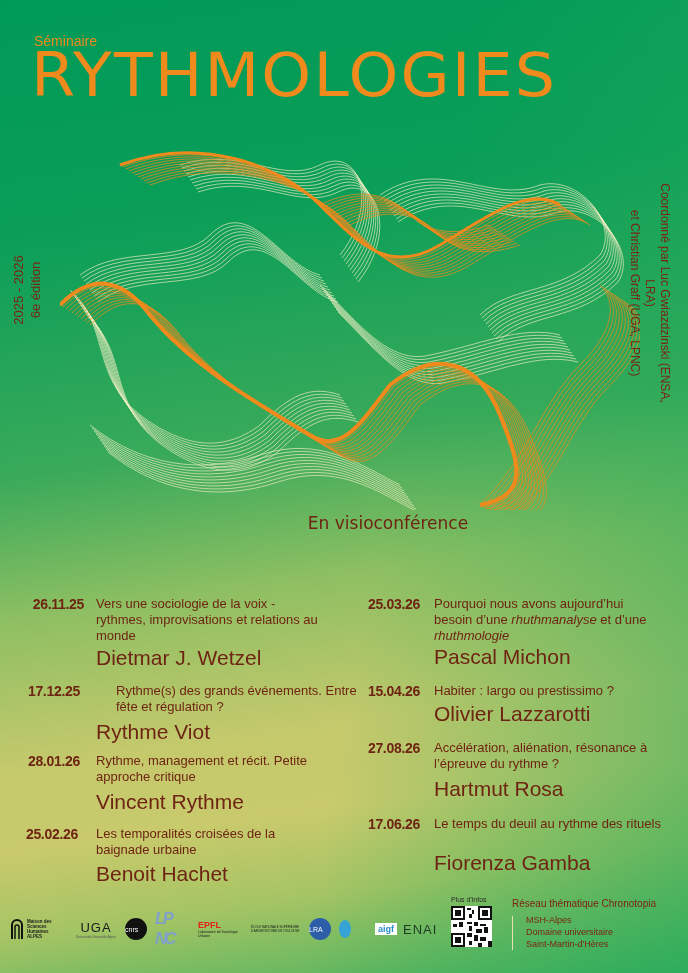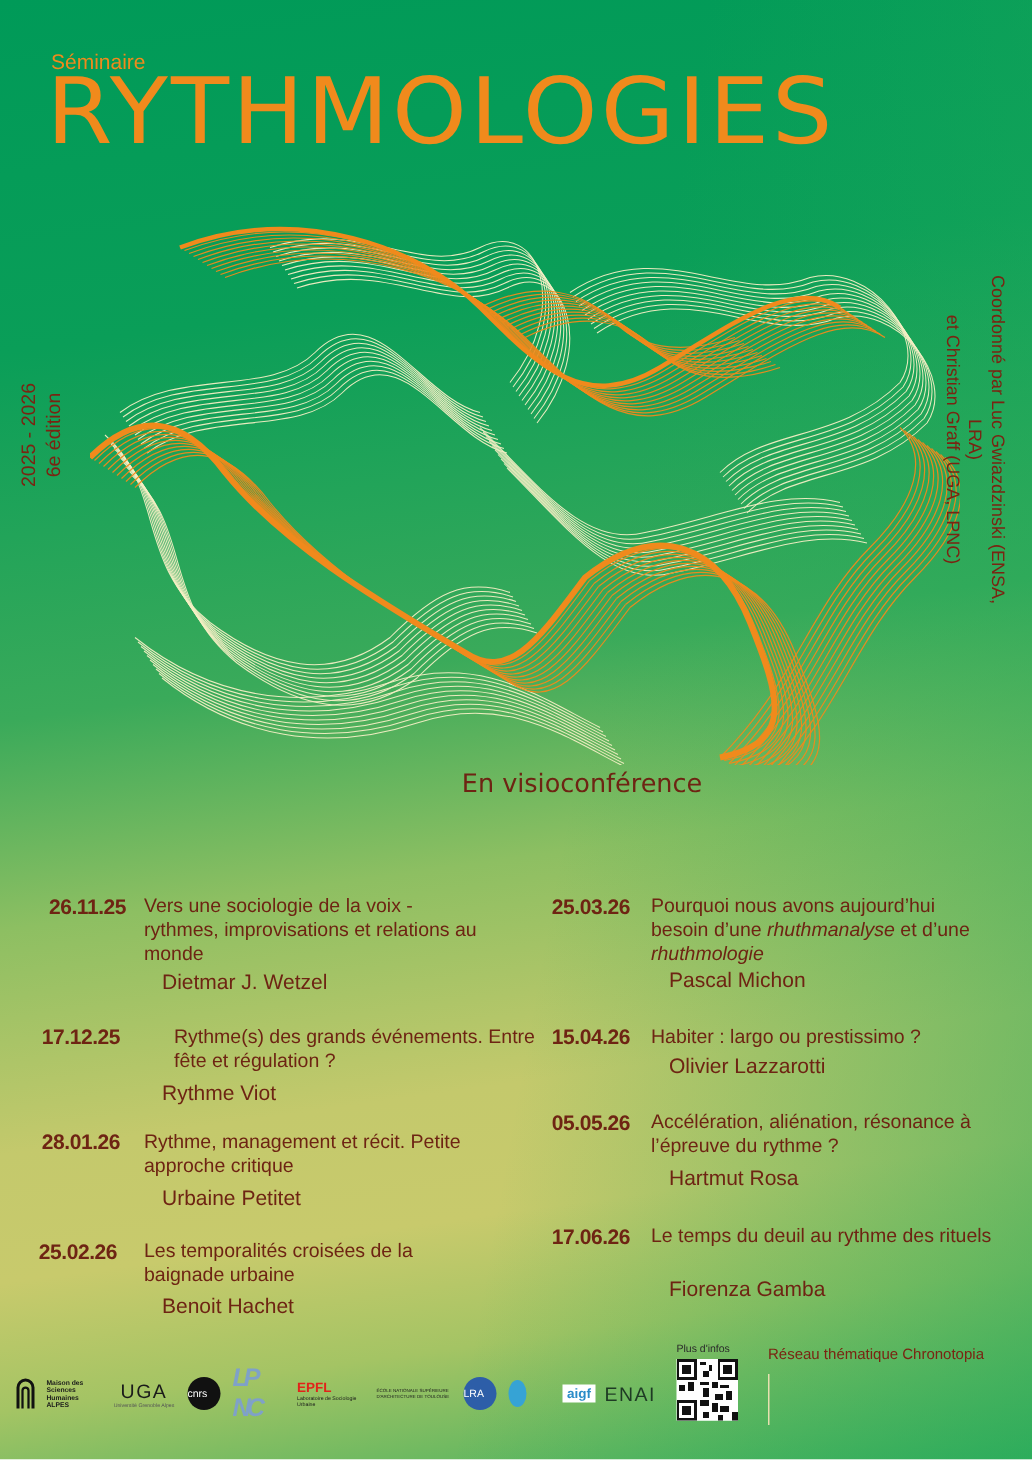--- a/index.html
+++ b/index.html
@@ -11,24 +11,24 @@
   .title{position:absolute;left:31px;top:40px;font-size:61px;letter-spacing:2px;color:#f08a1c;font-family:"DejaVu Sans",sans-serif;font-weight:normal;line-height:70px;transform:scaleX(1.04);transform-origin:left;}
   .art{position:absolute;left:60px;top:125px;width:580px;height:385px;}
   .left-vert{position:absolute;left:10px;top:228px;width:40px;height:124px;}
   .left-vert .inner{position:absolute;left:0;top:0;width:124px;height:40px;transform:rotate(-90deg) translate(-124px,0);transform-origin:top left;color:#7a2412;font-size:13px;line-height:17px;text-align:center;}
   .right-vert{position:absolute;left:632px;top:178px;width:40px;height:230px;}
   .right-vert .inner{position:absolute;left:0;top:0;width:230px;height:40px;transform:rotate(90deg) translate(0,-40px);transform-origin:top left;color:#7a2412;font-size:12px;line-height:15px;text-align:center;}
   .info{position:absolute;left:0;width:688px;top:513px;text-align:center;color:#6e2413;font-size:17px;line-height:20px;font-family:"DejaVu Sans",sans-serif;padding-left:44px;}
   .ev{position:absolute;color:#6e2413;}
   .ev .date{position:absolute;font-size:14px;font-weight:bold;letter-spacing:-0.3px;text-align:right;width:70px;top:0;}
   .ev .desc{position:absolute;font-size:13px;line-height:16px;width:250px;top:0;}
-  .ev .spk{position:absolute;font-size:14px;width:250px;margin-left:12px;}
+  .ev .spk{position:absolute;font-size:21px;width:250px;}
   .ev i{font-style:italic;font-weight:normal;}
   .logos{position:absolute;top:912px;height:34px;display:flex;align-items:center;}
-  .logo{display:flex;align-items:center;justify-content:space-between;font-size:7px;color:#1a1a1a;}
+  .logo{display:flex;align-items:center;justify-content:flex-start;font-size:7px;color:#1a1a1a;}
   .qr-label{position:absolute;left:451px;top:896px;font-size:7px;color:#2a2a2a;}
   .qr{position:absolute;left:451px;top:906px;width:41px;height:41px;background:#fff;}
   .net-title{position:absolute;left:512px;top:898px;font-size:10px;color:#7a2412;}
   .net-line{position:absolute;left:512px;top:916px;width:1px;height:34px;background:#e8e0b0;}
   .net-addr{position:absolute;left:526px;top:914px;font-size:9px;line-height:12px;color:#7a2412;}
 </style>
 </head>
 <body>
 
 <div class="poster">
@@ -108,42 +108,42 @@
     <div class="spk" style="left:82px;top:50px;">Dietmar J. Wetzel</div>
   </div>
   <div class="ev" style="left:10px;top:683px;">
     <div class="date">17.12.25</div>
     <div class="desc" style="left:86px;width:250px;margin-left:20px;">Rythme(s) des grands événements. Entre fête et régulation ?</div>
     <div class="spk" style="left:86px;top:37px;">Rythme Viot</div>
   </div>
   <div class="ev" style="left:10px;top:753px;">
     <div class="date">28.01.26</div>
     <div class="desc" style="left:86px;width:230px;">Rythme, management et récit. Petite approche critique</div>
-    <div class="spk" style="left:86px;top:37px;">Urbaine Petitet</div>
+    <div class="spk" style="left:86px;top:37px;">Vincent Rythme</div>
   </div>
   <div class="ev" style="left:8px;top:826px;">
     <div class="date">25.02.26</div>
     <div class="desc" style="left:88px;width:230px;">Les temporalités croisées de la baignade urbaine</div>
     <div class="spk" style="left:88px;top:36px;">Benoit Hachet</div>
   </div>
 
   <div class="ev" style="left:350px;top:596px;">
     <div class="date">25.03.26</div>
     <div class="desc" style="left:84px;width:230px;">
       <span>Pourquoi nous avons aujourd’hui besoin d’une </span><i>rhuthmanalyse</i><span> et d’une </span><i>rhuthmologie</i>
     </div>
     <div class="spk" style="left:84px;top:49px;">Pascal Michon</div>
   </div>
   <div class="ev" style="left:350px;top:683px;">
     <div class="date">15.04.26</div>
     <div class="desc" style="left:84px;">Habiter : largo ou prestissimo ?</div>
     <div class="spk" style="left:84px;top:19px;">Olivier Lazzarotti</div>
   </div>
   <div class="ev" style="left:350px;top:740px;">
-    <div class="date">05.05.26</div>
+    <div class="date">27.08.26</div>
     <div class="desc" style="left:84px;width:240px;">Accélération, aliénation, résonance à l’épreuve du rythme ?</div>
     <div class="spk" style="left:84px;top:37px;">Hartmut Rosa</div>
   </div>
   <div class="ev" style="left:350px;top:816px;">
     <div class="date">17.06.26</div>
     <div class="desc" style="left:84px;width:230px;">Le temps du deuil au rythme des rituels</div>
     <div class="spk" style="left:84px;top:35px;">Fiorenza Gamba</div>
   </div>
 
   <div class="logos" style="left:10px;">
@@ -211,13 +211,18 @@
       <rect x="12" y="15" width="2" height="3"></rect>
         <rect x="15" y="16" width="3" height="2"></rect>
         <rect x="19" y="18" width="2" height="3"></rect>
       <rect x="9" y="18" width="2" height="2"></rect>
         <rect x="14" y="19" width="2" height="2"></rect>
     </g>
   </svg>
 
   <div class="net-title">Réseau thématique Chronotopia</div>
   <div class="net-line"></div>
+  <div class="net-addr">
+    <div>MSH-Alpes</div>
+    <div>Domaine universitaire</div>
+    <div>Saint-Martin-d'Hères</div>
+  </div>
 </div>
 
 </body></html>

